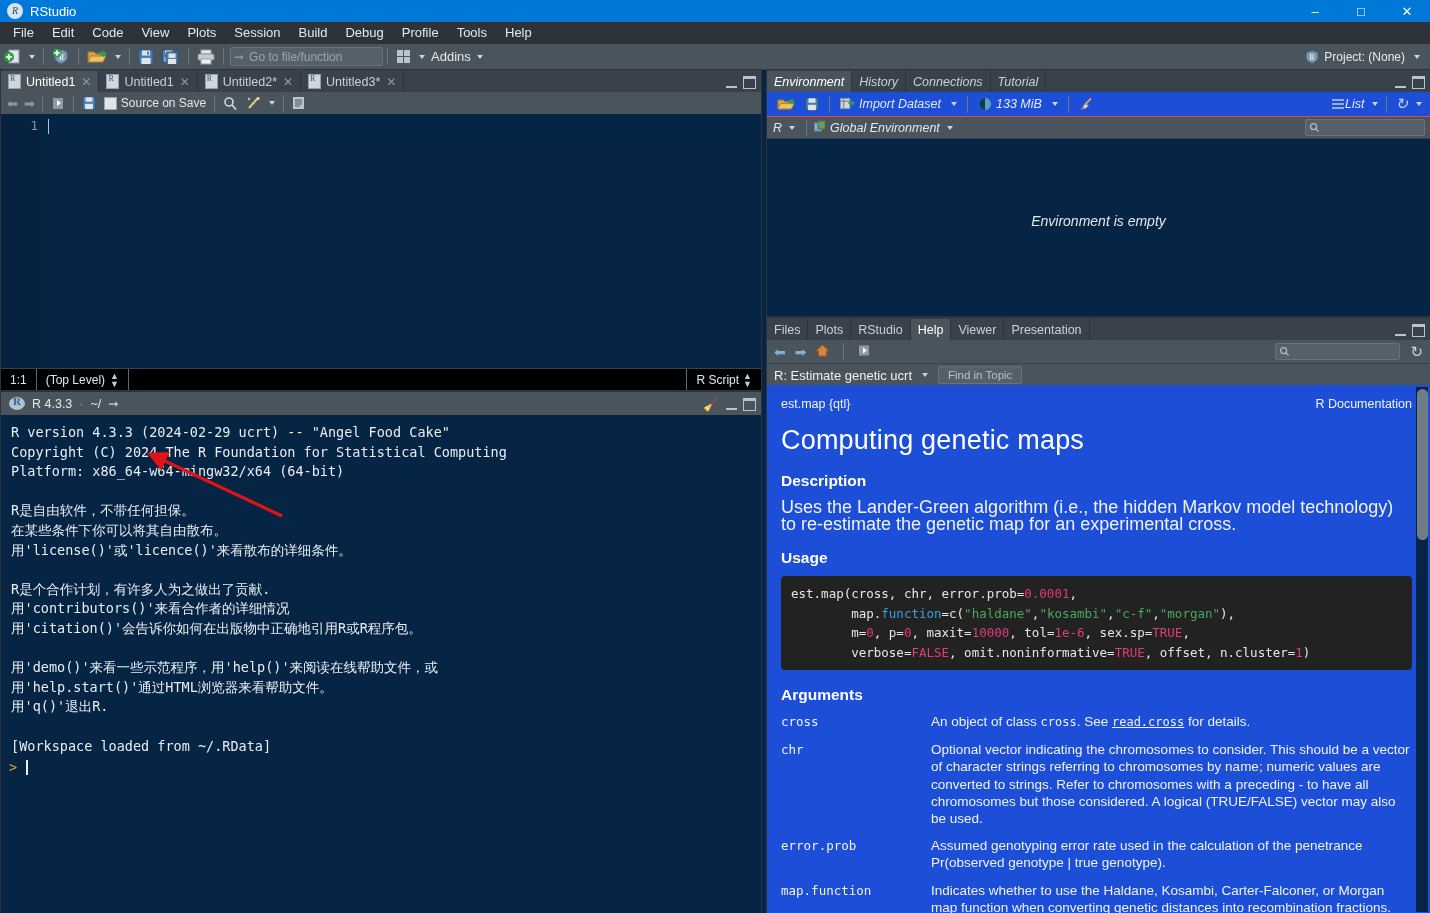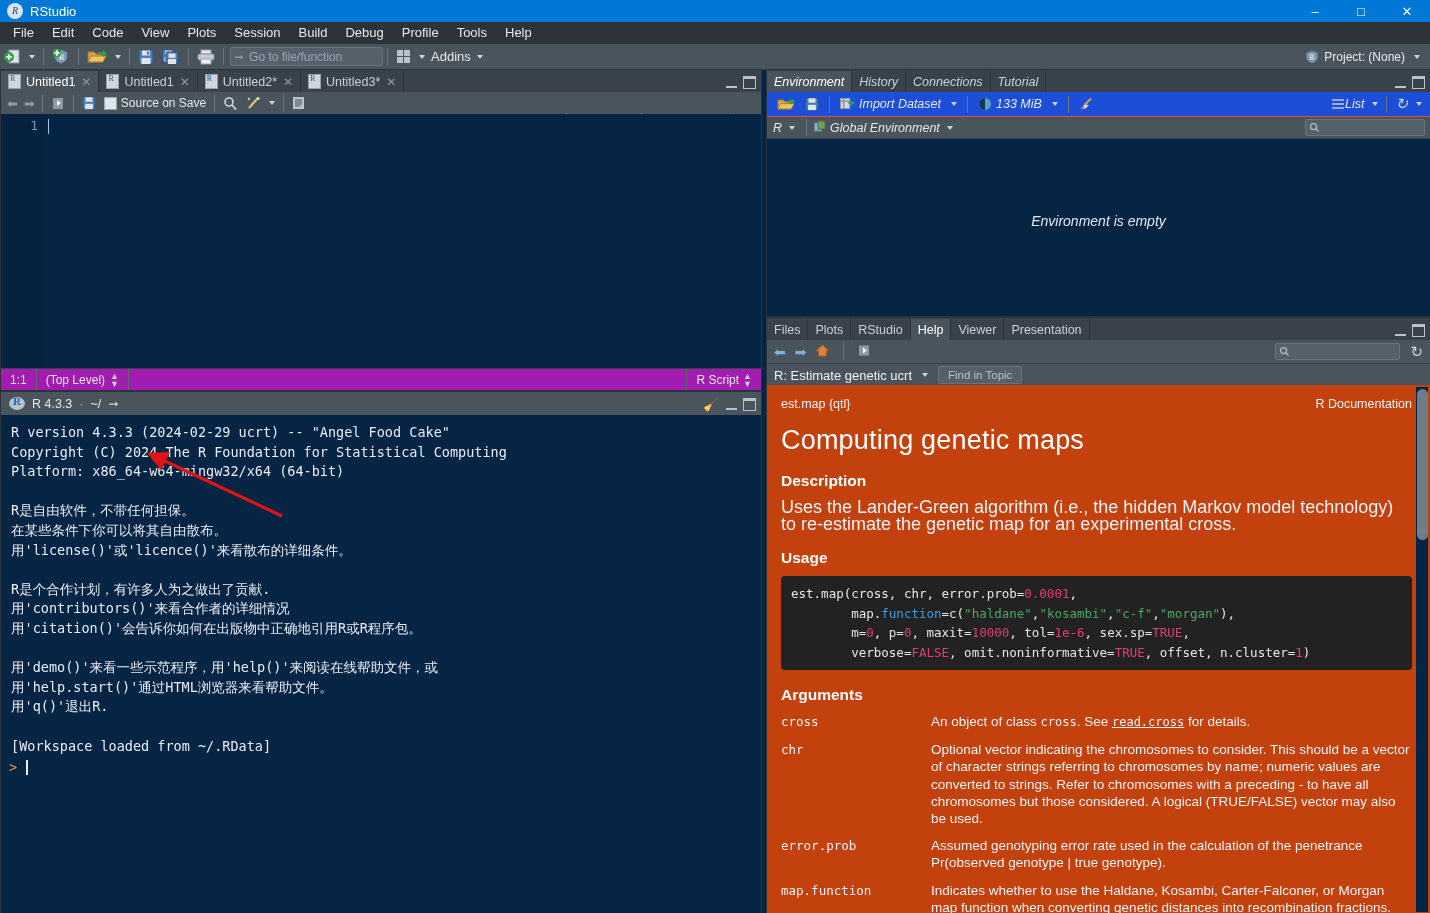--- a/index.html
+++ b/index.html
@@ -74,21 +74,21 @@
   #editor-pane{left:0;top:0;width:760px;height:320px;border:1px solid #2c343b;}
   .editor-toolbar{height:22px;background:#4a545d;display:flex;align-items:center;
     padding-left:3px;border-bottom:1px solid #39424a;position:relative;}
   .etb-txt{font-size:12px;color:#e2e7ec;}
   .arrowbtn{color:#8e99a3;font-size:13px;padding:0 3px;}
   .editor-body{position:absolute;top:44px;left:0;right:0;bottom:22px;background:#062444;display:flex;}
   .gutter{width:37px;background:#06223f;color:#7d92ab;text-align:right;
     font-family:"DejaVu Sans Mono",monospace;font-size:13px;padding-top:4px;padding-right:6px;}
   .code-area{flex:1;padding-top:4px;position:relative;}
   .caret-line{position:absolute;left:4px;top:5px;width:1px;height:15px;background:#9fc6f0;}
-  .editor-status{position:absolute;bottom:0;left:0;right:0;height:21px;background:#a21caf;
+  .editor-status{position:absolute;bottom:0;left:0;right:0;height:21px;background:#000000;
     display:flex;align-items:center;font-size:12px;color:#e2e7ec;border-top:1px solid #39424a;}
   .es-cell{padding:0 9px;border-right:1px solid #5d6872;height:21px;display:flex;align-items:center;}
   .es-right{margin-left:auto;padding:0 9px;border-left:1px solid #5d6872;height:21px;
     display:flex;align-items:center;gap:4px;}
   .spin{display:inline-block;font-size:9px;line-height:8px;color:#c4ccd4;}
 
   
   #console-pane{left:0;top:322px;width:760px;height:522px;border:1px solid #2c343b;}
   .console-head{height:23px;background:#4a545d;display:flex;align-items:center;
     padding-left:8px;gap:7px;font-size:12.5px;color:#e2e7ec;position:relative;}
@@ -119,21 +119,21 @@
   
   #help-pane{left:766px;top:248px;width:663px;height:596px;border:1px solid #2c343b;}
   .help-toolbar{height:23px;background:#4a545d;display:flex;align-items:center;padding-left:7px;
     gap:9px;border-bottom:1px solid #39424a;position:relative;}
   .help-search{position:absolute;right:30px;width:120px;height:15px;background:#55606a;
     border:1px solid #69737d;border-radius:2px;display:flex;align-items:center;padding-left:3px;}
   .help-bar2{height:22px;background:#4a545d;display:flex;align-items:center;padding-left:7px;
     gap:6px;font-size:13px;color:#eef2f6;border-bottom:1px solid #2c343b;}
   .find-topic{background:#55606a;border:1px solid #69737d;border-radius:2px;color:#b6c0c9;
     font-size:11.5px;padding:2px 9px;}
-  .help-body{position:absolute;top:67px;left:0;right:0;bottom:0;background:#c2410c;
+  .help-body{position:absolute;top:67px;left:0;right:0;bottom:0;background:#1d4ed8;
     overflow:hidden;padding:12px 18px 0 14px;}
   .help-scroll{position:absolute;right:2px;top:69px;width:12px;height:525px;background:#062444;}
   .help-thumb{position:absolute;right:2px;top:71px;width:11px;height:151px;background:#6f7d89;
     border-radius:6px;}
   .help-meta{display:flex;justify-content:space-between;font-size:12.5px;color:#eef2f6;}
   .help-h1{font-size:27px;font-weight:normal;color:#ffffff;margin:14px 0 16px 0;letter-spacing:.2px;}
   .help-h2{font-size:15.5px;font-weight:bold;color:#ffffff;margin:16px 0 9px 0;}
   .help-p{font-size:18px;line-height:17px;color:#eef2f6;margin:0;}
   .usage-box{background:#222222;border-radius:4px;padding:8px 10px;margin-top:8px;
     font-family:"DejaVu Sans Mono",monospace;font-size:12.5px;line-height:19.5px;color:#e6e6e6;

